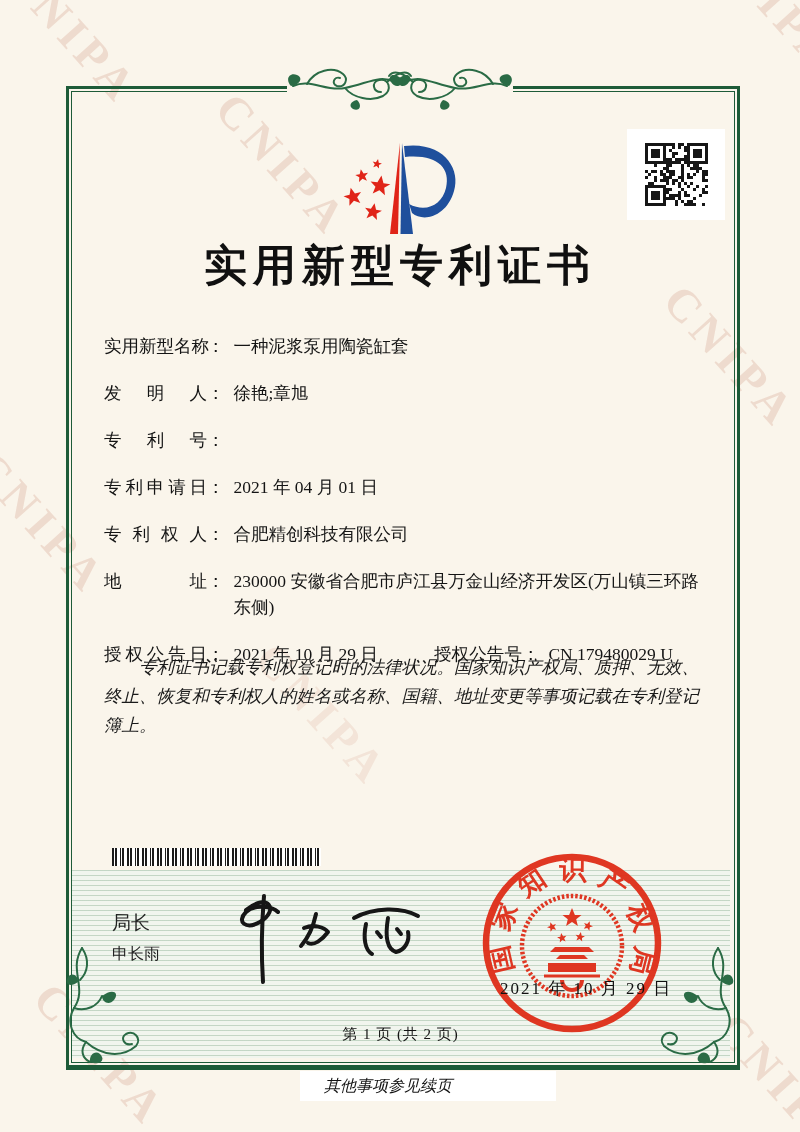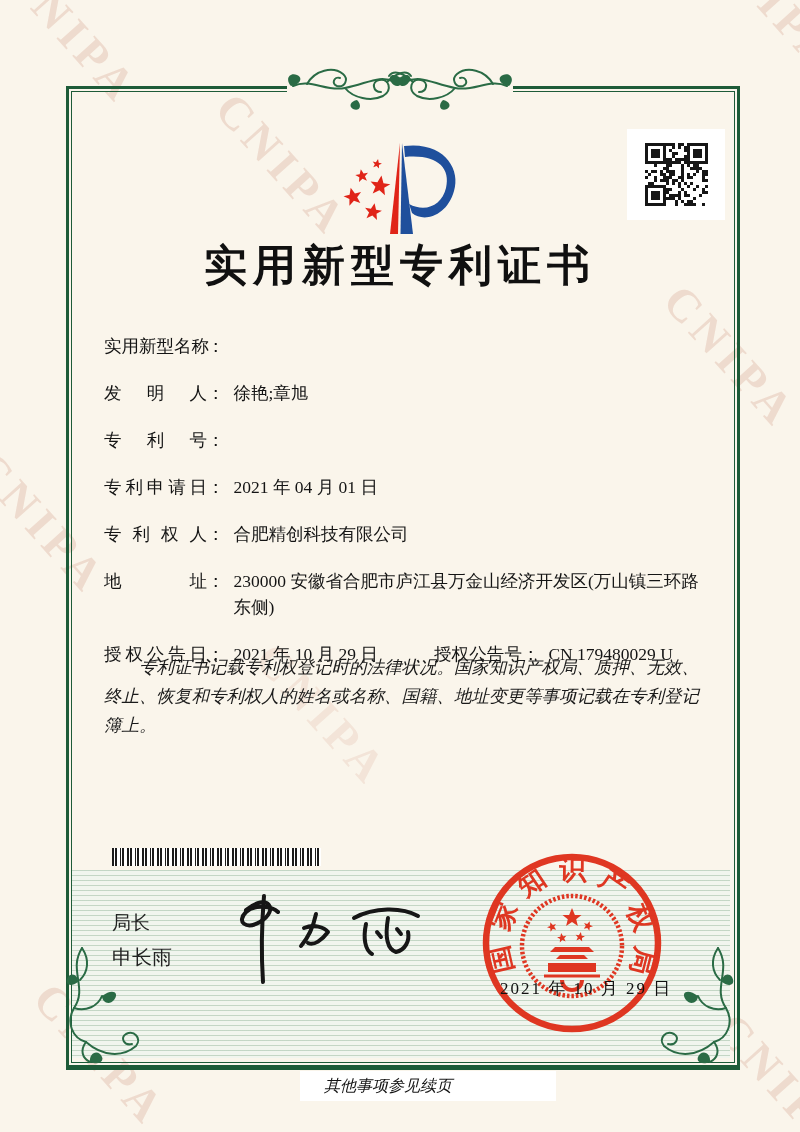--- a/index.html
+++ b/index.html
@@ -57,21 +57,21 @@
             line-height:29px;z-index:3;font-style:italic;color:#1a1a1a;}
   .bodytext p{margin:0;text-indent:2em;}
 
   
   .barcode{position:absolute;left:112px;top:848px;width:209px;height:18px;z-index:3;
            background:repeating-linear-gradient(90deg,
              #1b1b1b 0 2px,#ffffff 2px 3px,#1b1b1b 3px 5px,#ffffff 5px 8px,
              #1b1b1b 8px 9px,#ffffff 9px 10px,#1b1b1b 10px 12px,#ffffff 12px 15px);}
   .sig-title{position:absolute;left:112px;top:910px;font-size:19px;z-index:3;
              font-family:Liberation Serif, serif;color:#222;}
-  .sig-name{position:absolute;left:112px;top:944px;font-size:20px;z-index:3;
+  .sig-name{position:absolute;left:112px;top:944px;font-size:16px;z-index:3;
             font-family:"Liberation Sans",sans-serif;color:#222;}
   .signature{position:absolute;left:216px;top:880px;width:208px;height:106px;z-index:3;}
   .seal{position:absolute;left:477px;top:848px;width:190px;height:190px;z-index:4;opacity:.95;}
   .sealdate{position:absolute;left:500px;top:977px;font-size:17px;letter-spacing:2px;
             z-index:5;color:#101010;}
   .pageinfo{position:absolute;left:67px;top:1025px;width:667px;text-align:center;
             font-size:15px;z-index:4;letter-spacing:1px;}
   .notestrip{position:absolute;left:300px;top:1071px;width:256px;height:30px;background:#ffffff;
              z-index:4;line-height:30px;padding-left:24px;font-size:16px;font-style:italic;
              box-sizing:border-box;}
@@ -611,20 +611,21 @@
     <div class="frow">
       <span class="jlabel">
           <span>实</span>
           <span>用</span>
           <span>新</span>
           <span>型</span>
           <span>名</span>
           <span>称</span>
         </span>
         <span class="colon">：</span>
+      <span class="fval">一种泥浆泵用陶瓷缸套</span>
     </div>
     <div class="frow">
       <span class="jlabel">
           <span>发</span>
           <span>明</span>
           <span>人</span>
         </span>
         <span class="colon">：</span>
       <span class="fval">徐艳;章旭</span>
     </div>
@@ -728,15 +729,16 @@
         <path d="M-22,6 L22,6 L17,1 L-17,1 Z"></path>
         <path d="M-16,13 L16,13 L12,9 L-12,9 Z"></path>
         <path d="M-24,17 L24,17 L24,26 L-24,26 Z"></path>
       </g>
       <path d="M-28,30 L28,30" stroke="#df2d18" stroke-width="3"></path>
       <path d="M-10,34 A10,10 0 0 0 10,34" stroke="#df2d18" stroke-width="4" fill="none"></path>
     </g>
   </svg>
   <div class="sealdate">2021 年 10 月 29 日</div>
 
+  <div class="pageinfo">第 1 页 (共 2 页)</div>
   <div class="notestrip">其他事项参见续页</div>
 
 </div>
 
 </body></html>

